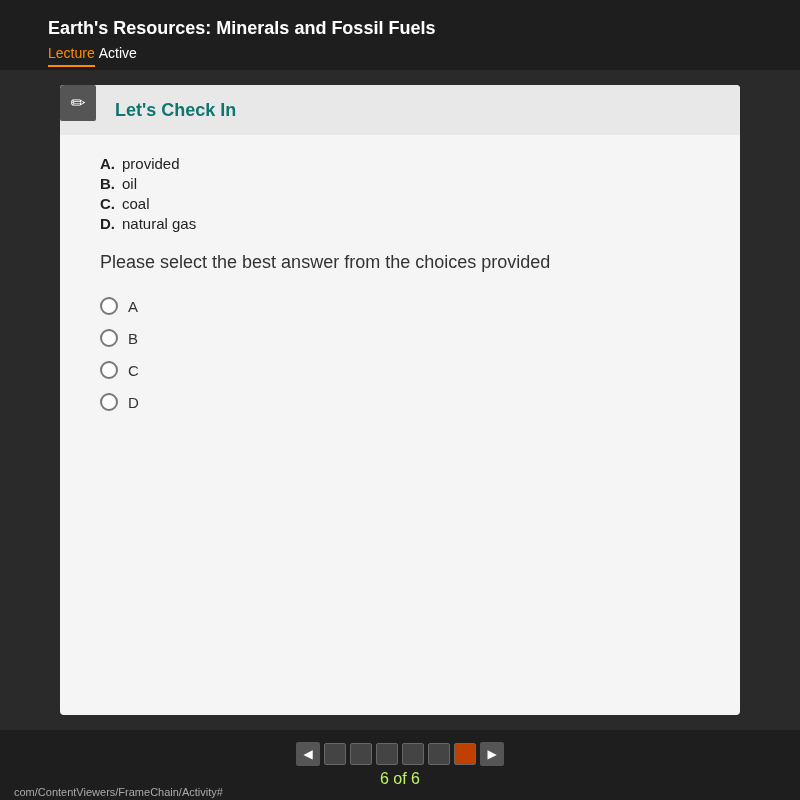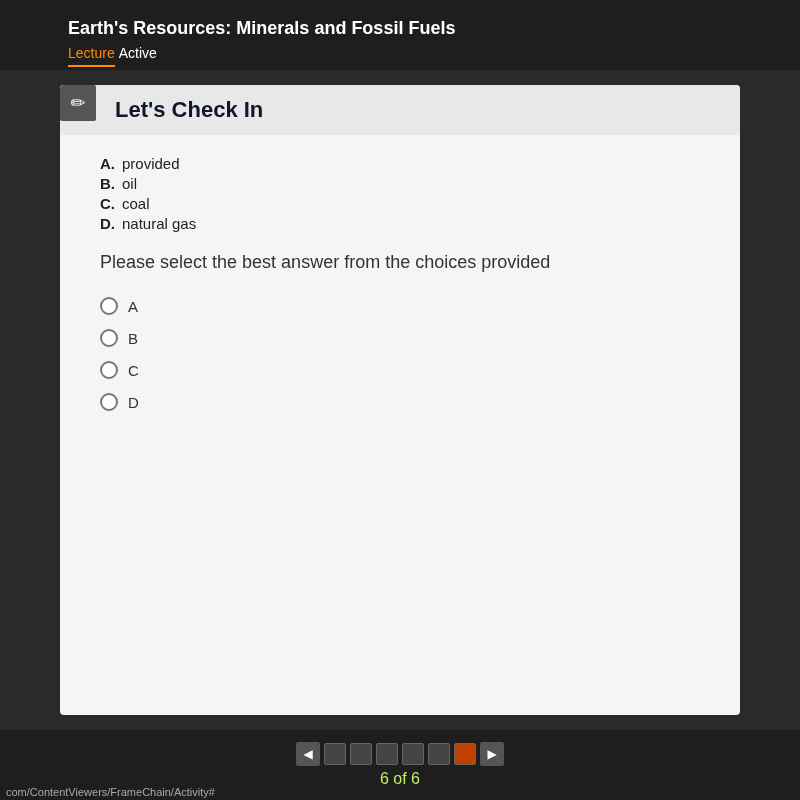--- a/index.html
+++ b/index.html
@@ -8,21 +8,21 @@
       width: 800px;
       height: 800px;
       background-color: #2a2a2a;
       font-family: Arial, sans-serif;
       overflow: hidden;
       position: relative;
     }
 
     .top-bar {
       background-color: #1e1e1e;
-      padding: 10px 20px 0 68px;
+      padding: 10px 20px 0 48px;
       height: 70px;
     }
 
     .course-title {
       color: #ffffff;
       font-size: 18px;
       font-weight: bold;
       padding-top: 8px;
     }
 
@@ -73,22 +73,22 @@
       align-items: center;
       justify-content: center;
       border-radius: 2px;
       margin-right: 0;
       position: absolute;
       left: 0;
       top: 0;
     }
 
     .section-title {
-      color: #0f172a;
-      font-size: 22px;
+      color: #0f766e;
+      font-size: 18px;
       font-weight: bold;
       padding: 14px 20px 14px 55px;
     }
 
     .panel-body {
       padding: 20px 40px 30px 40px;
       background-color: #f5f5f5;
     }
 
     .question-text {
@@ -200,21 +200,21 @@
     }
 
     .page-label {
       color: #bef264;
       font-size: 16px;
     }
 
     .url-bar {
       position: absolute;
       bottom: 0;
-      left: 0;
+      left: 8px;
       color: #aaa;
       font-size: 11px;
       padding: 2px 6px;
     }
   </style>
 </head>
 <body>
 
 <div class="top-bar">
   <div class="course-title">Earth's Resources: Minerals and Fossil Fuels</div>

